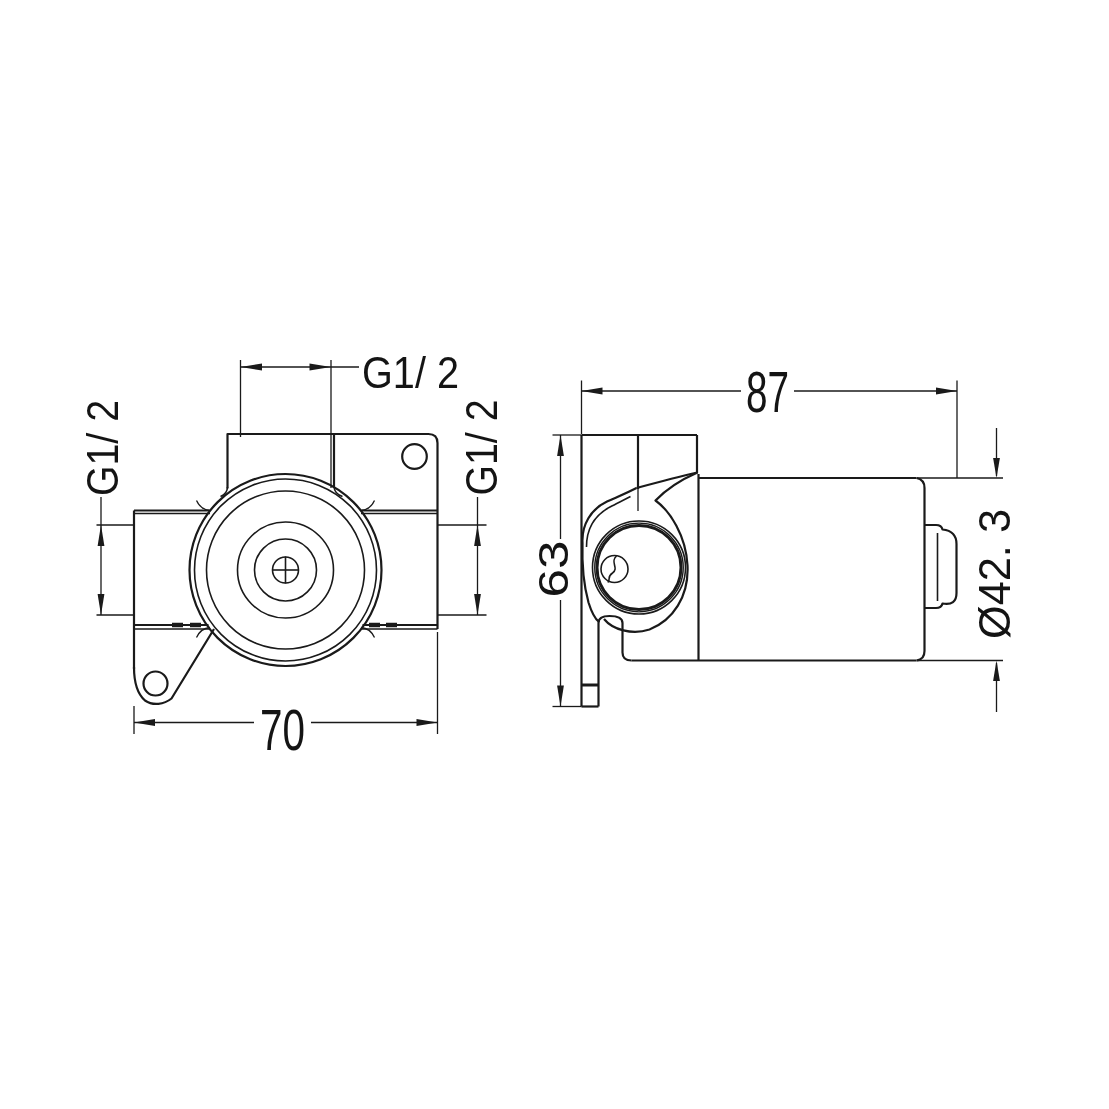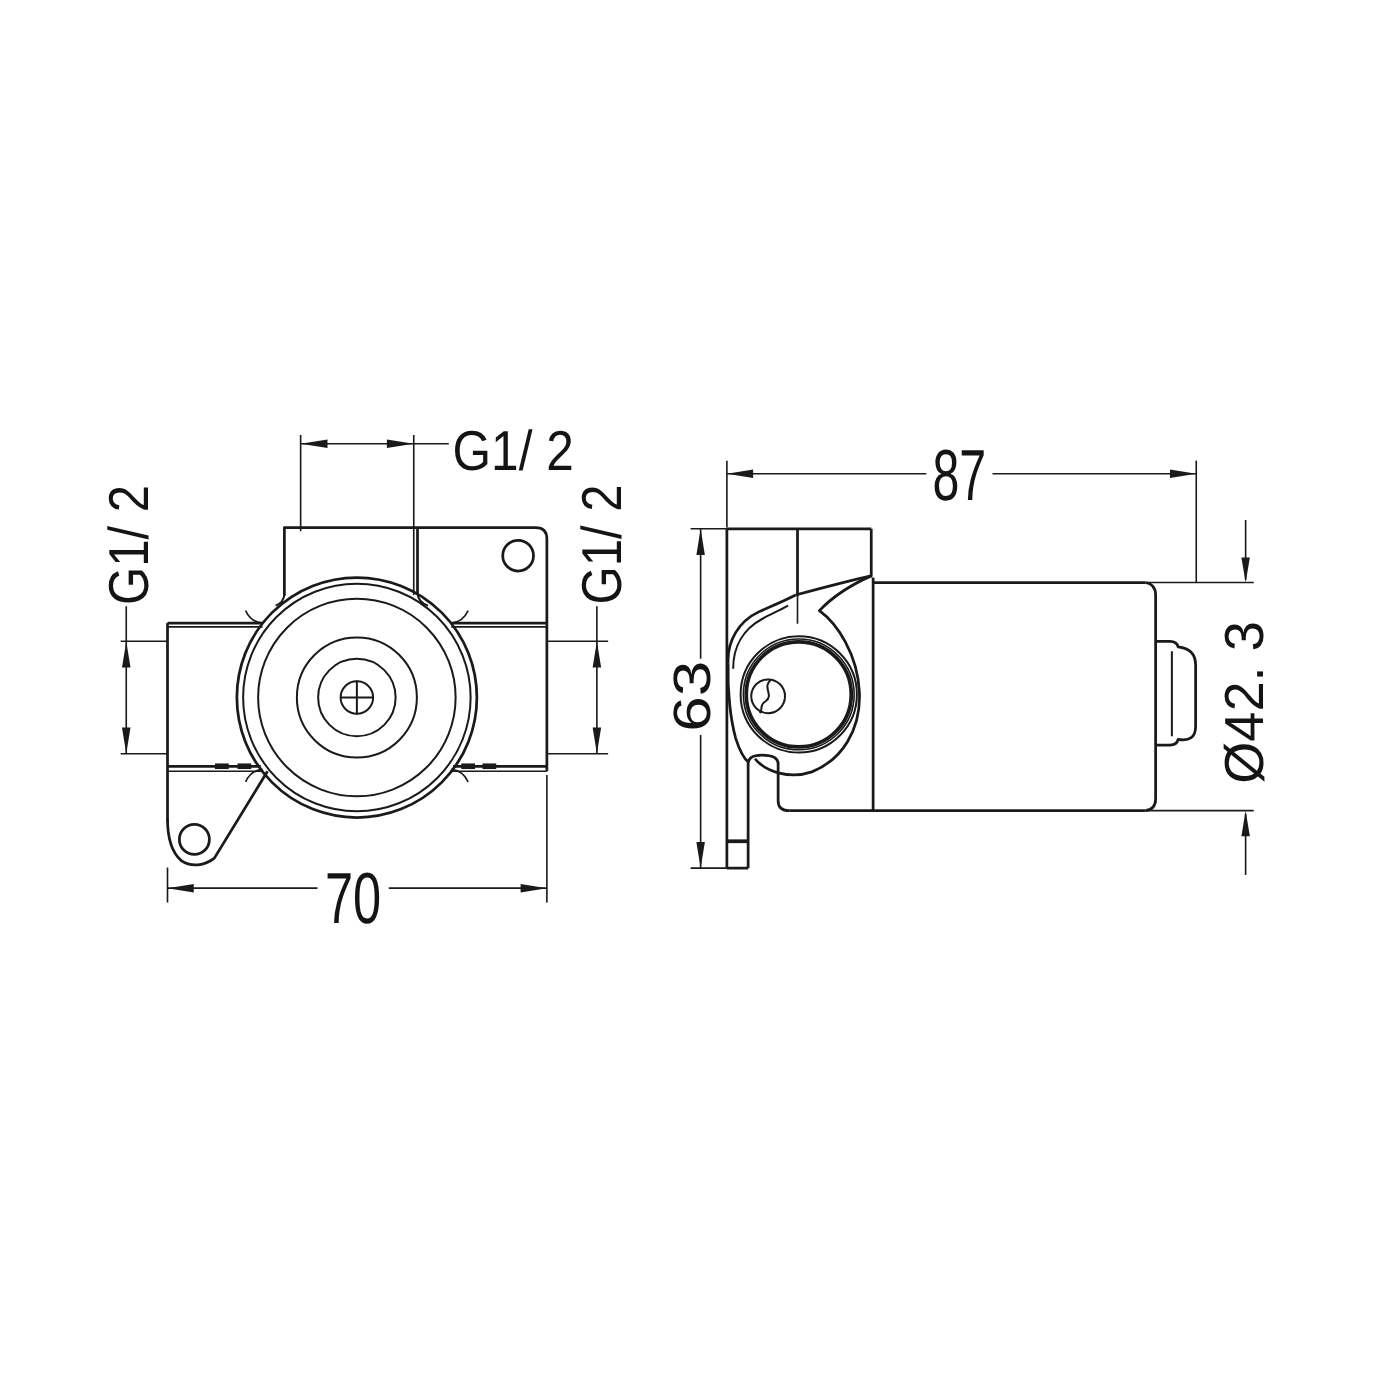--- a/index.html
+++ b/index.html
@@ -1,16 +1,16 @@
 <!DOCTYPE html>
 <html><head>
 <meta charset="utf-8">
 <style>
   html,body{margin:0;padding:0;background:#ffffff;}
-  .page{position:relative;width:1109px;height:816px;background:#ffffff;overflow:hidden;}
+  .page{position:relative;width:1109px;height:816px;background:#ffffff;overflow:hidden;margin-top:12px;}
   svg{position:absolute;left:0;top:0;}
   .ol{stroke:#1a1a1a;fill:none;stroke-width:2.2;stroke-linecap:butt;stroke-linejoin:round;}
   .med{stroke:#1a1a1a;fill:none;stroke-width:1.6;}
   .thin{stroke:#1a1a1a;fill:none;stroke-width:1.3;}
   .bold{stroke:#1a1a1a;fill:none;stroke-width:3;}
   .dash{stroke:#1a1a1a;fill:none;stroke-width:4.5;}
   .arr{fill:#1a1a1a;stroke:none;}
   .dim-text{fill:#141414;font-family:"Liberation Sans", sans-serif;}
 </style>
 </head>

